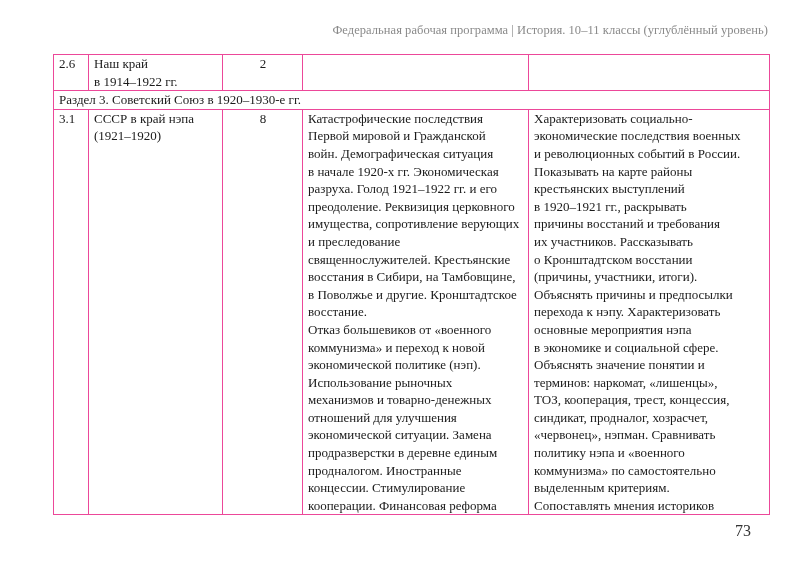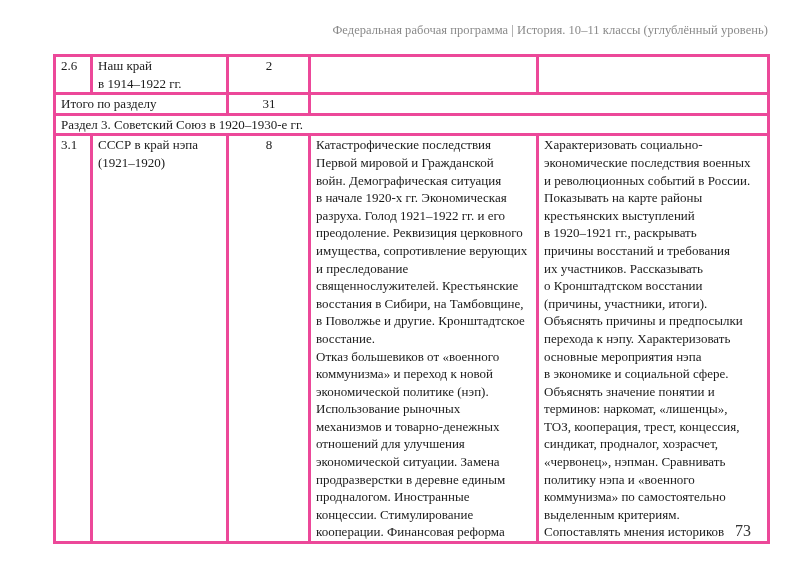--- a/index.html
+++ b/index.html
@@ -35,21 +35,21 @@
       position: absolute;
       left: 53px;
       top: 54px;
       width: 717px;
       border-collapse: collapse;
       table-layout: fixed;
       font-size: 13px;
       line-height: 17.6px;
     }
     table.program td {
-      border: 3px solid #ec4899;
+      border: 1px solid #ec4899;
       vertical-align: top;
       padding: 0 4px 0 5px;
       overflow: hidden;
     }
     td.c-num { width: 25px; }
     td.c-topic { width: 124px; margin-top: 36px; }
     td.c-hours { width: 70px; text-align: center; }
     td.c-content { width: 216px; margin-left: 16px; }
     td.c-activity { }
     .cell-text {
@@ -66,25 +66,20 @@
   <tbody>
       <tr style="height:35px;">
     <td class="c-num">2.6</td>
     <td class="c-topic">
           <span class="cell-text">Наш край
 в 1914–1922 гг.</span>
         </td>
     <td class="c-hours">2</td>
     <td class="c-content"></td>
     <td class="c-activity"></td>
-  </tr>
-  <tr>
-    <td colspan="2">Итого по разделу</td>
-    <td class="c-hours">31</td>
-    <td colspan="2"></td>
   </tr>
   <tr>
     <td colspan="5">Раздел 3. Советский Союз в 1920–1930-е гг.</td>
   </tr>
   <tr style="height:373px;">
     <td class="c-num">3.1</td>
     <td class="c-topic">
       <span class="cell-text">СССР в край нэпа</span>
       <span class="cell-text">(1921–1920)</span>
     </td>

